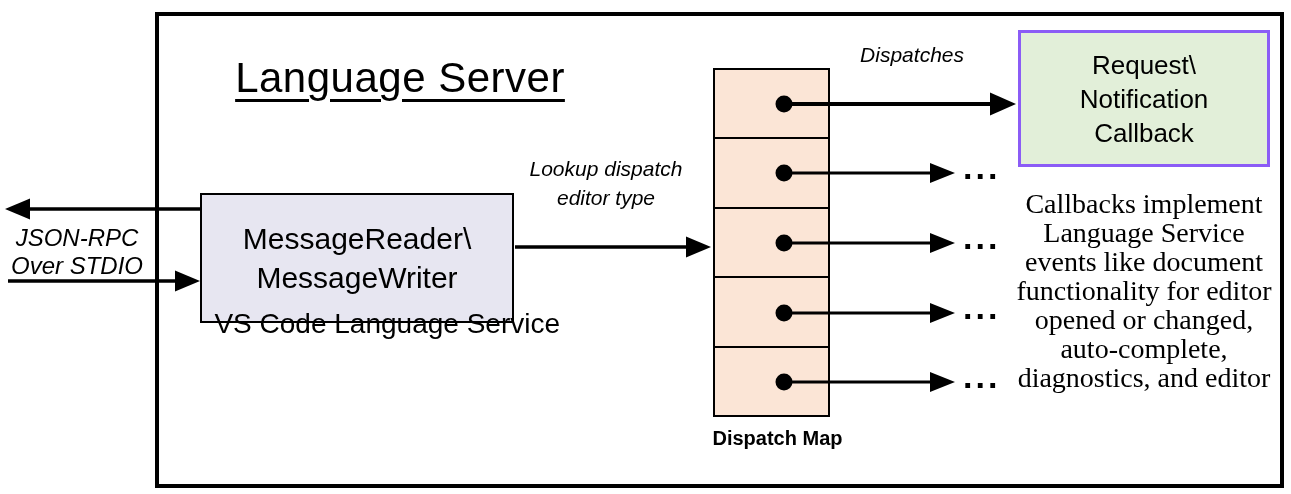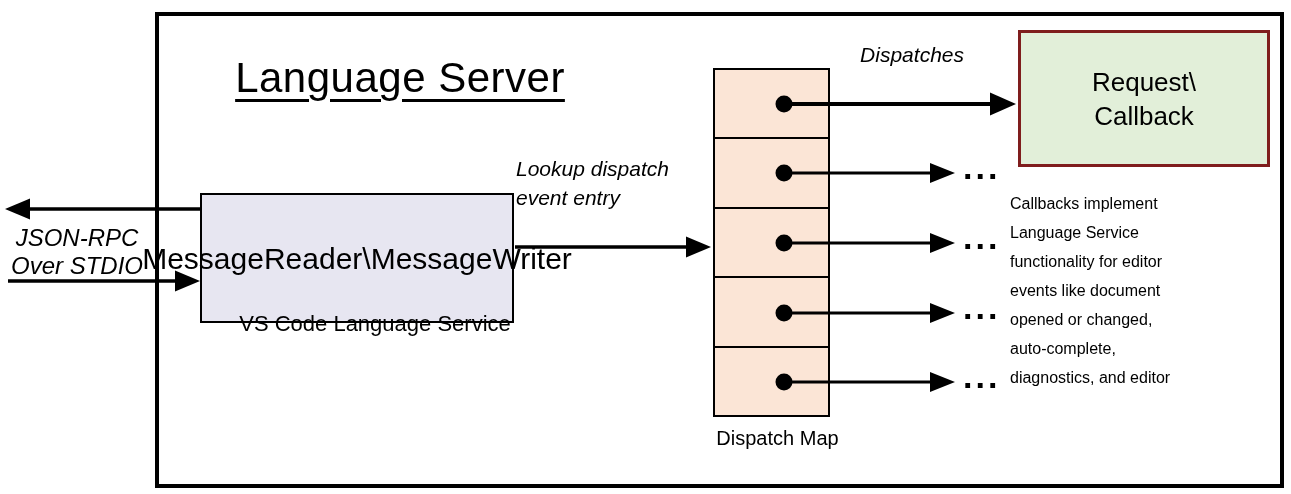--- a/index.html
+++ b/index.html
@@ -26,72 +26,72 @@
     text-decoration:underline;
     text-decoration-thickness:3px;
     text-underline-offset:7px;
     white-space:nowrap;
   }
   
   #message-box{
     left:200px;top:193px;width:314px;height:130px;
     background:var(--message-box-fill,#E7E6F1);
     border:2.5px solid #000;box-sizing:border-box;
-    display:flex;flex-direction:row;justify-content:center;align-items:center;
+    display:flex;flex-direction:column;justify-content:center;align-items:center;
     font-size:30px;line-height:39px;text-align:center;
   }
   #message-box-caption{
     left:190px;top:309px;width:370px;
-    font-size:22px;line-height:30px;text-align:center;
+    font-size:28px;line-height:30px;text-align:right;
   }
   
   #stdio-label{
     left:2px;top:224px;width:150px;
     font-size:24px;line-height:28px;font-style:italic;font-weight:500;
     text-align:center;
   }
   
   #lookup-label{
     left:516px;top:154px;width:180px;
     font-size:21px;line-height:29px;font-style:italic;font-weight:500;
-    text-align:left;
+    text-align:center;
   }
   
   #dispatches-label{
     left:824px;top:40px;width:140px;
     font-size:21px;line-height:30px;font-style:italic;font-weight:500;
     text-align:right;
   }
   
   #dispatch-map{
     left:713px;top:68px;width:117px;height:349px;
     border:2.5px solid #000;box-sizing:border-box;
     display:flex;flex-direction:column;
   }
   .dispatch-cell{
     flex:1;
     background:var(--dispatch-cell-fill,#FBE5D6);
   }
   .dispatch-cell:not(:last-child){border-bottom:2.5px solid #000;}
   #dispatch-map-caption{
     left:665px;top:425px;width:225px;
-    font-size:20px;line-height:27px;text-align:center;
+    font-size:20px;line-height:27px;text-align:center;font-weight:bold;
   }
   
   #callback-box{
     left:1018px;top:30px;width:252px;height:137px;
     background:var(--callback-box-fill,#E2EFD9);
-    border:3px solid #7f1d1d;box-sizing:border-box;
+    border:3px solid #8b5cf6;box-sizing:border-box;
     display:flex;flex-direction:column;justify-content:center;align-items:center;
     font-size:26px;line-height:34px;text-align:center;
   }
   
   #callbacks-note{
     left:1010px;top:189px;width:268px;
-    font-size:16px;line-height:29px;text-align:left;
+    font-size:28px;line-height:29px;text-align:center;font-family:Liberation Serif, serif;
   }
   
   #arrow-layer{
     left:0;top:0;width:1291px;height:494px;
     z-index:5;pointer-events:none;
   }
   
   .ellipsis{
     z-index:6;
     font-size:34px;font-weight:700;letter-spacing:3px;
@@ -115,48 +115,49 @@
     <div>VS Code Language Service</div>
   </div>
 
   <div class="abs" id="stdio-label">
     <div>JSON-RPC</div>
     <div>Over STDIO</div>
   </div>
 
   <div class="abs" id="lookup-label">
     <div>Lookup dispatch</div>
-    <div>event entry</div>
+    <div>editor type</div>
   </div>
 
   <div class="abs" id="dispatches-label">
     <div>Dispatches</div>
   </div>
 
   <div class="abs" id="dispatch-map">
     <div class="dispatch-cell"></div>
     <div class="dispatch-cell"></div>
     <div class="dispatch-cell"></div>
     <div class="dispatch-cell"></div>
     <div class="dispatch-cell"></div>
   </div>
   <div class="abs" id="dispatch-map-caption">
     <div>Dispatch Map</div>
   </div>
 
   <div class="abs" id="callback-box">
     <div>Request\</div>
+    <div>Notification</div>
     <div>Callback</div>
   </div>
 
   <div class="abs" id="callbacks-note">
     <div>Callbacks implement</div>
     <div>Language Service</div>
+    <div>events like document</div>
     <div>functionality for editor</div>
-    <div>events like document</div>
     <div>opened or changed,</div>
     <div>auto-complete,</div>
     <div>diagnostics, and editor</div>
   </div>
 
   <div class="abs ellipsis" style="left:963px;top:150px;">...</div>
   <div class="abs ellipsis" style="left:963px;top:220px;">...</div>
   <div class="abs ellipsis" style="left:963px;top:290px;">...</div>
   <div class="abs ellipsis" style="left:963px;top:359px;">...</div>
 

